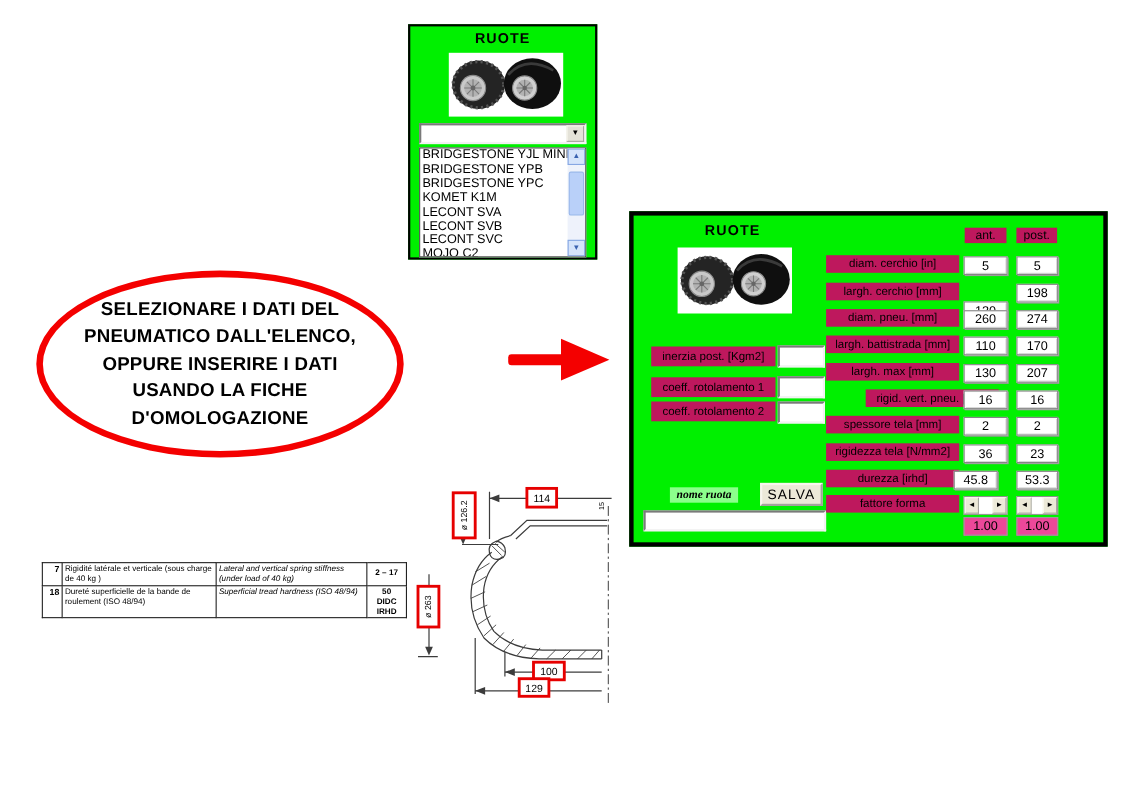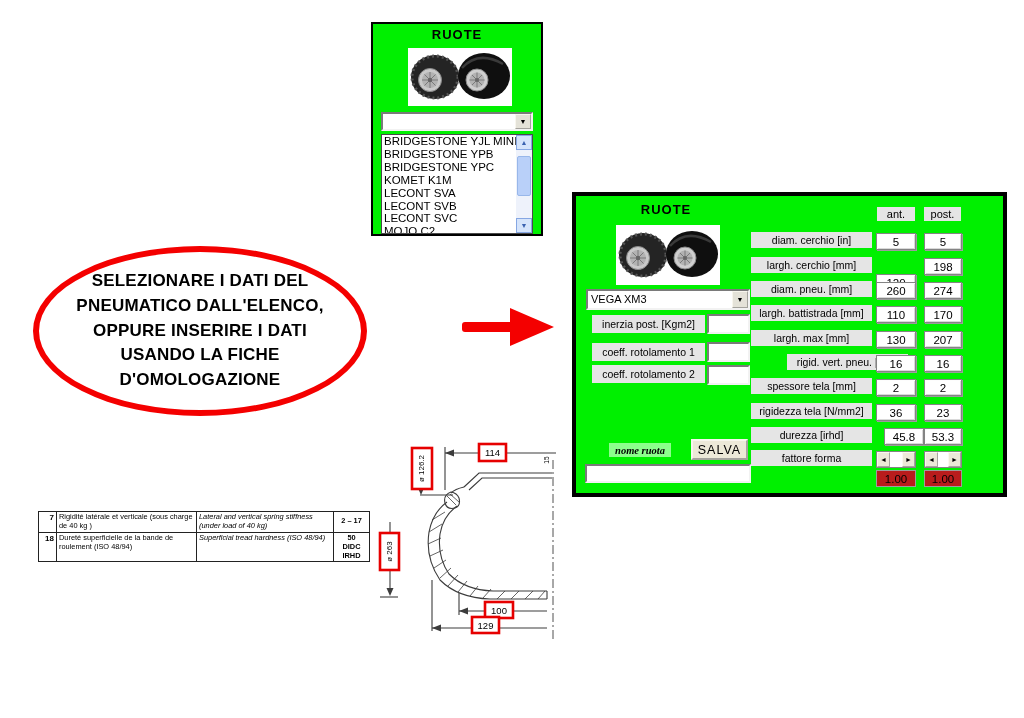--- a/index.html
+++ b/index.html
@@ -25,26 +25,26 @@
 
   
   .listbox { position:absolute; background:#fff; border:1px solid #4a4a4a; overflow:hidden; }
   .list-item { font-size:11.5px; line-height:12.9px; padding-left:2px; white-space:nowrap; }
   .sbar { position:absolute; top:0; right:0; width:16px; bottom:0; background:#eef2fb; }
   .sbtn { position:absolute; left:0; width:16px; height:15px; background:#d5e4fb;
           border:1px solid #86a7e3; color:#3a62b0; font-size:7px; line-height:13px; text-align:center; }
   .sthumb { position:absolute; left:1px; width:14px; background:#b9d0f9; border:1px solid #98b7ea; border-radius:2px; }
 
   
-  .glabel { position:absolute; background:#e5e5e5; font-size:10.5px; display:flex;
+  .glabel { position:absolute; background:#be185d; font-size:10.5px; display:flex;
             align-items:center; justify-content:center; white-space:nowrap; }
   .vbox { position:absolute; background:#fff; border:1px solid #848484; font-size:11.5px;
           display:flex; align-items:center; justify-content:center;
           box-shadow:inset 1px 1px 0 #fdfdfd, inset -1px -1px 0 #d9d9d9, 1px 1px 0 #9c9c9c; }
-  .ybox { background:#b91c1c; border:1px solid #9c9c9c; box-shadow:none; }
+  .ybox { background:#ec4899; border:1px solid #9c9c9c; box-shadow:none; }
   input.tbox { position:absolute; background:#fff; border:2px solid; border-color:#7a7a7a #f2f2f2 #f2f2f2 #7a7a7a;
                font:11px "Liberation Sans",sans-serif; padding-left:3px; }
   .spinner { position:absolute; display:flex; background:#fff; border:1px solid #848484; }
   .spin-b { width:13px; background:#ece9d8; border:1px outset #faf8f0; font-size:7px;
             display:flex; align-items:center; justify-content:center; }
   .spin-mid { flex:1; background:#fff; }
 
   .btn3d { position:absolute; background:#ece9d8; border:2px outset #f8f6ee; font-size:12.5px;
            letter-spacing:1px; display:flex; align-items:center; justify-content:center; }
   .nome { position:absolute; background:#8cff8c; font:italic 600 10.5px "Liberation Serif", serif;
@@ -141,24 +141,20 @@
         <circle cx="22" cy="32" r="2.2" fill="#666"></circle>
         <ellipse cx="76" cy="28" rx="26" ry="23" fill="#0f0f0f"></ellipse>
         <path d="M54,20 Q70,2 95,16" stroke="#3a3a3a" stroke-width="2.5" fill="none"></path>
         <circle cx="69" cy="32" r="11" fill="#cfcfcf" stroke="#8a8a8a"></circle>
         <circle cx="69" cy="32" r="7.5" fill="#b2b2b2"></circle>
         <path d="M69,24.5 L69,39.5 M61.5,32 L76.5,32 M64,27 L74,37 M74,27 L64,37" stroke="#7a7a7a" stroke-width="1"></path>
         <circle cx="69" cy="32" r="2" fill="#666"></circle>
       </svg>
     </div>
 
-    <div class="combo" style="left:10px;top:93px;width:164px;height:21px;">
-      <div class="val" style="line-height:17px;">VEGA XM3</div>
-      <div class="btn">▼</div>
-    </div>
 
     <div class="glabel" style="left:16px;top:119px;width:113px;height:18px;">inerzia post. [Kgm2]</div>
     <input class="tbox" style="left: 131px; top: 118px; width: 43px; height: 20px;" readonly="" value="">
     <div class="glabel" style="left:16px;top:147px;width:113px;height:18px;">coeff. rotolamento 1</div>
     <input class="tbox" style="left: 131px; top: 146px; width: 43px; height: 20px;" readonly="" value="">
     <div class="glabel" style="left:16px;top:169px;width:113px;height:18px;">coeff. rotolamento 2</div>
     <input class="tbox" style="left: 131px; top: 169px; width: 43px; height: 20px;" readonly="" value="">
 
     <div class="nome" style="left:33px;top:247px;width:62px;height:14px;">nome ruota</div>
     <div class="btn3d" style="left:115px;top:243px;width:57px;height:21px;">SALVA</div>
@@ -193,21 +189,21 @@
 
     <div class="glabel" style="left:175px;top:182px;width:121px;height:16px;">spessore tela [mm]</div>
     <div class="vbox" style="left:300px;top:183px;width:40px;height:17px;">2</div>
     <div class="vbox" style="left:348px;top:183px;width:38px;height:17px;">2</div>
 
     <div class="glabel" style="left:175px;top:207px;width:121px;height:16px;">rigidezza tela [N/mm2]</div>
     <div class="vbox" style="left:300px;top:208px;width:40px;height:17px;">36</div>
     <div class="vbox" style="left:348px;top:208px;width:38px;height:17px;">23</div>
 
     <div class="glabel" style="left:175px;top:231px;width:121px;height:16px;">durezza [irhd]</div>
-    <div class="vbox" style="left:308px;top:232px;width:40px;height:17px;">45.8</div>
+    <div class="vbox" style="left:291px;top:232px;width:40px;height:17px;">45.8</div>
     <div class="vbox" style="left:348px;top:232px;width:38px;height:17px;">53.3</div>
 
     <div class="glabel" style="left:175px;top:254px;width:121px;height:16px;">fattore forma</div>
     <div class="spinner" style="left:300px;top:255px;width:40px;height:17px;">
       <div class="spin-b">◄</div>
       <div class="spin-mid"></div>
       <div class="spin-b">►</div>
     </div>
     <div class="spinner" style="left:348px;top:255px;width:38px;height:17px;">
       <div class="spin-b">◄</div>

